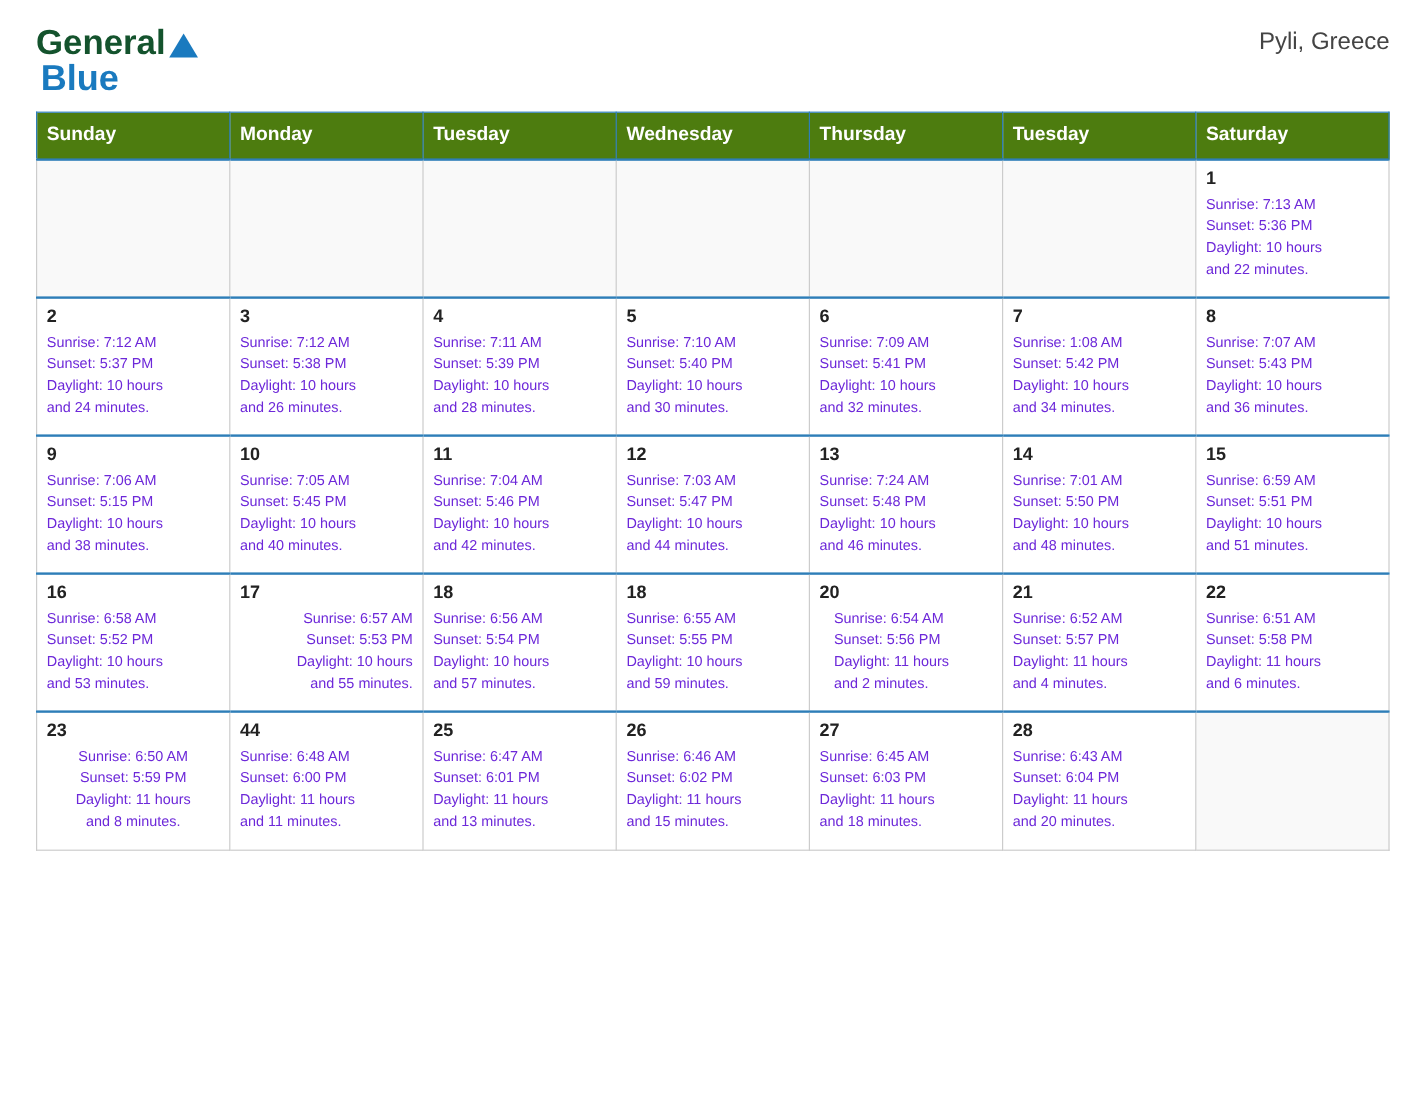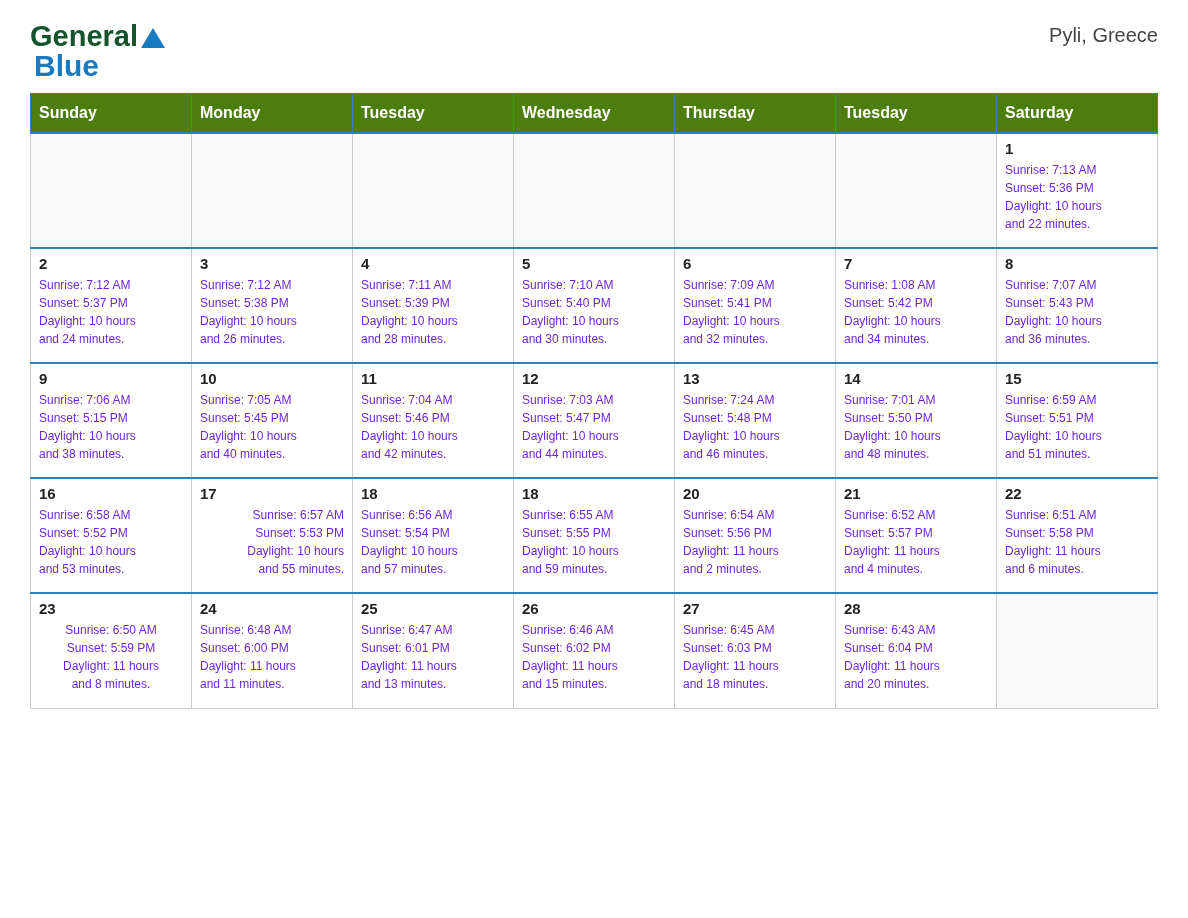--- a/index.html
+++ b/index.html
@@ -276,21 +276,21 @@
         </td>
         <td>
           <span class="day-number">18</span>
           <div class="day-info" style="white-space: pre-line;">Sunrise: 6:55 AM
 Sunset: 5:55 PM
 Daylight: 10 hours
 and 59 minutes.</div>
         </td>
         <td>
           <span class="day-number">20</span>
-          <div class="day-info" style="white-space: pre-line;">Sunrise: 6:54 AM
+          <div class="day-info" style="white-space: pre-line; margin-left: 12px;">Sunrise: 6:54 AM
 Sunset: 5:56 PM
 Daylight: 11 hours
 and 2 minutes.</div>
         </td>
         <td>
           <span class="day-number">21</span>
           <div class="day-info" style="white-space: pre-line;">Sunrise: 6:52 AM
 Sunset: 5:57 PM
 Daylight: 11 hours
 and 4 minutes.</div>
@@ -305,21 +305,21 @@
       </tr>
       <tr>
         <td>
           <span class="day-number">23</span>
           <div class="day-info" style="white-space: pre-line; text-align: center;">Sunrise: 6:50 AM
 Sunset: 5:59 PM
 Daylight: 11 hours
 and 8 minutes.</div>
         </td>
         <td>
-          <span class="day-number">24</span>
+          <span class="day-number">44</span>
           <div class="day-info" style="white-space: pre-line;">Sunrise: 6:48 AM
 Sunset: 6:00 PM
 Daylight: 11 hours
 and 11 minutes.</div>
         </td>
         <td>
           <span class="day-number">25</span>
           <div class="day-info" style="white-space: pre-line;">Sunrise: 6:47 AM
 Sunset: 6:01 PM
 Daylight: 11 hours

